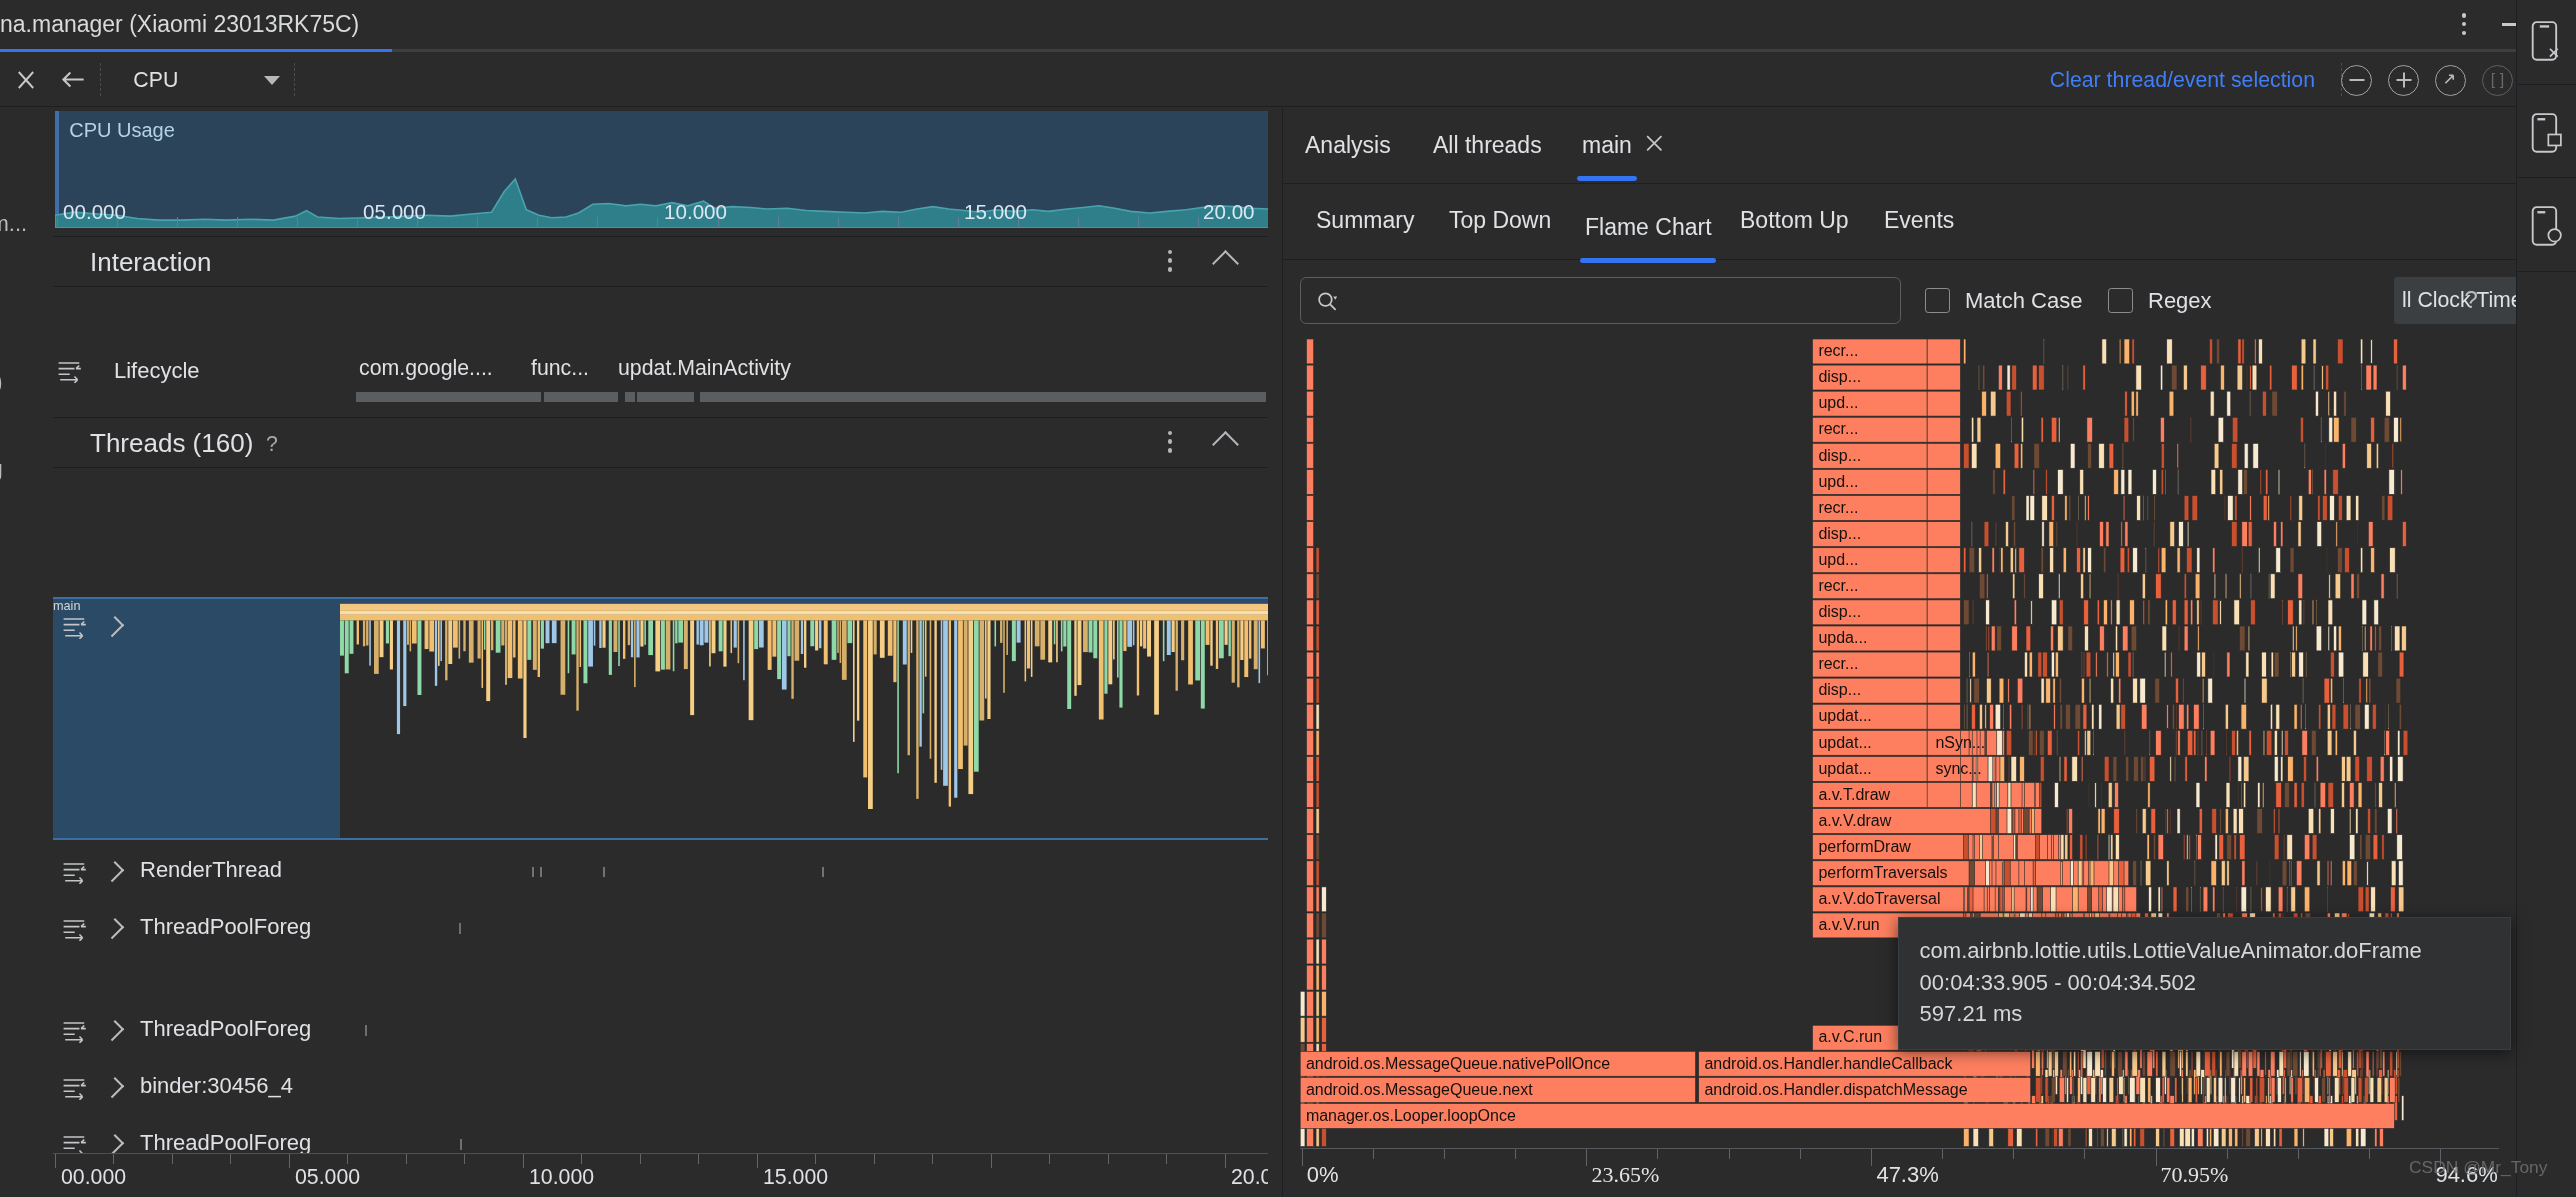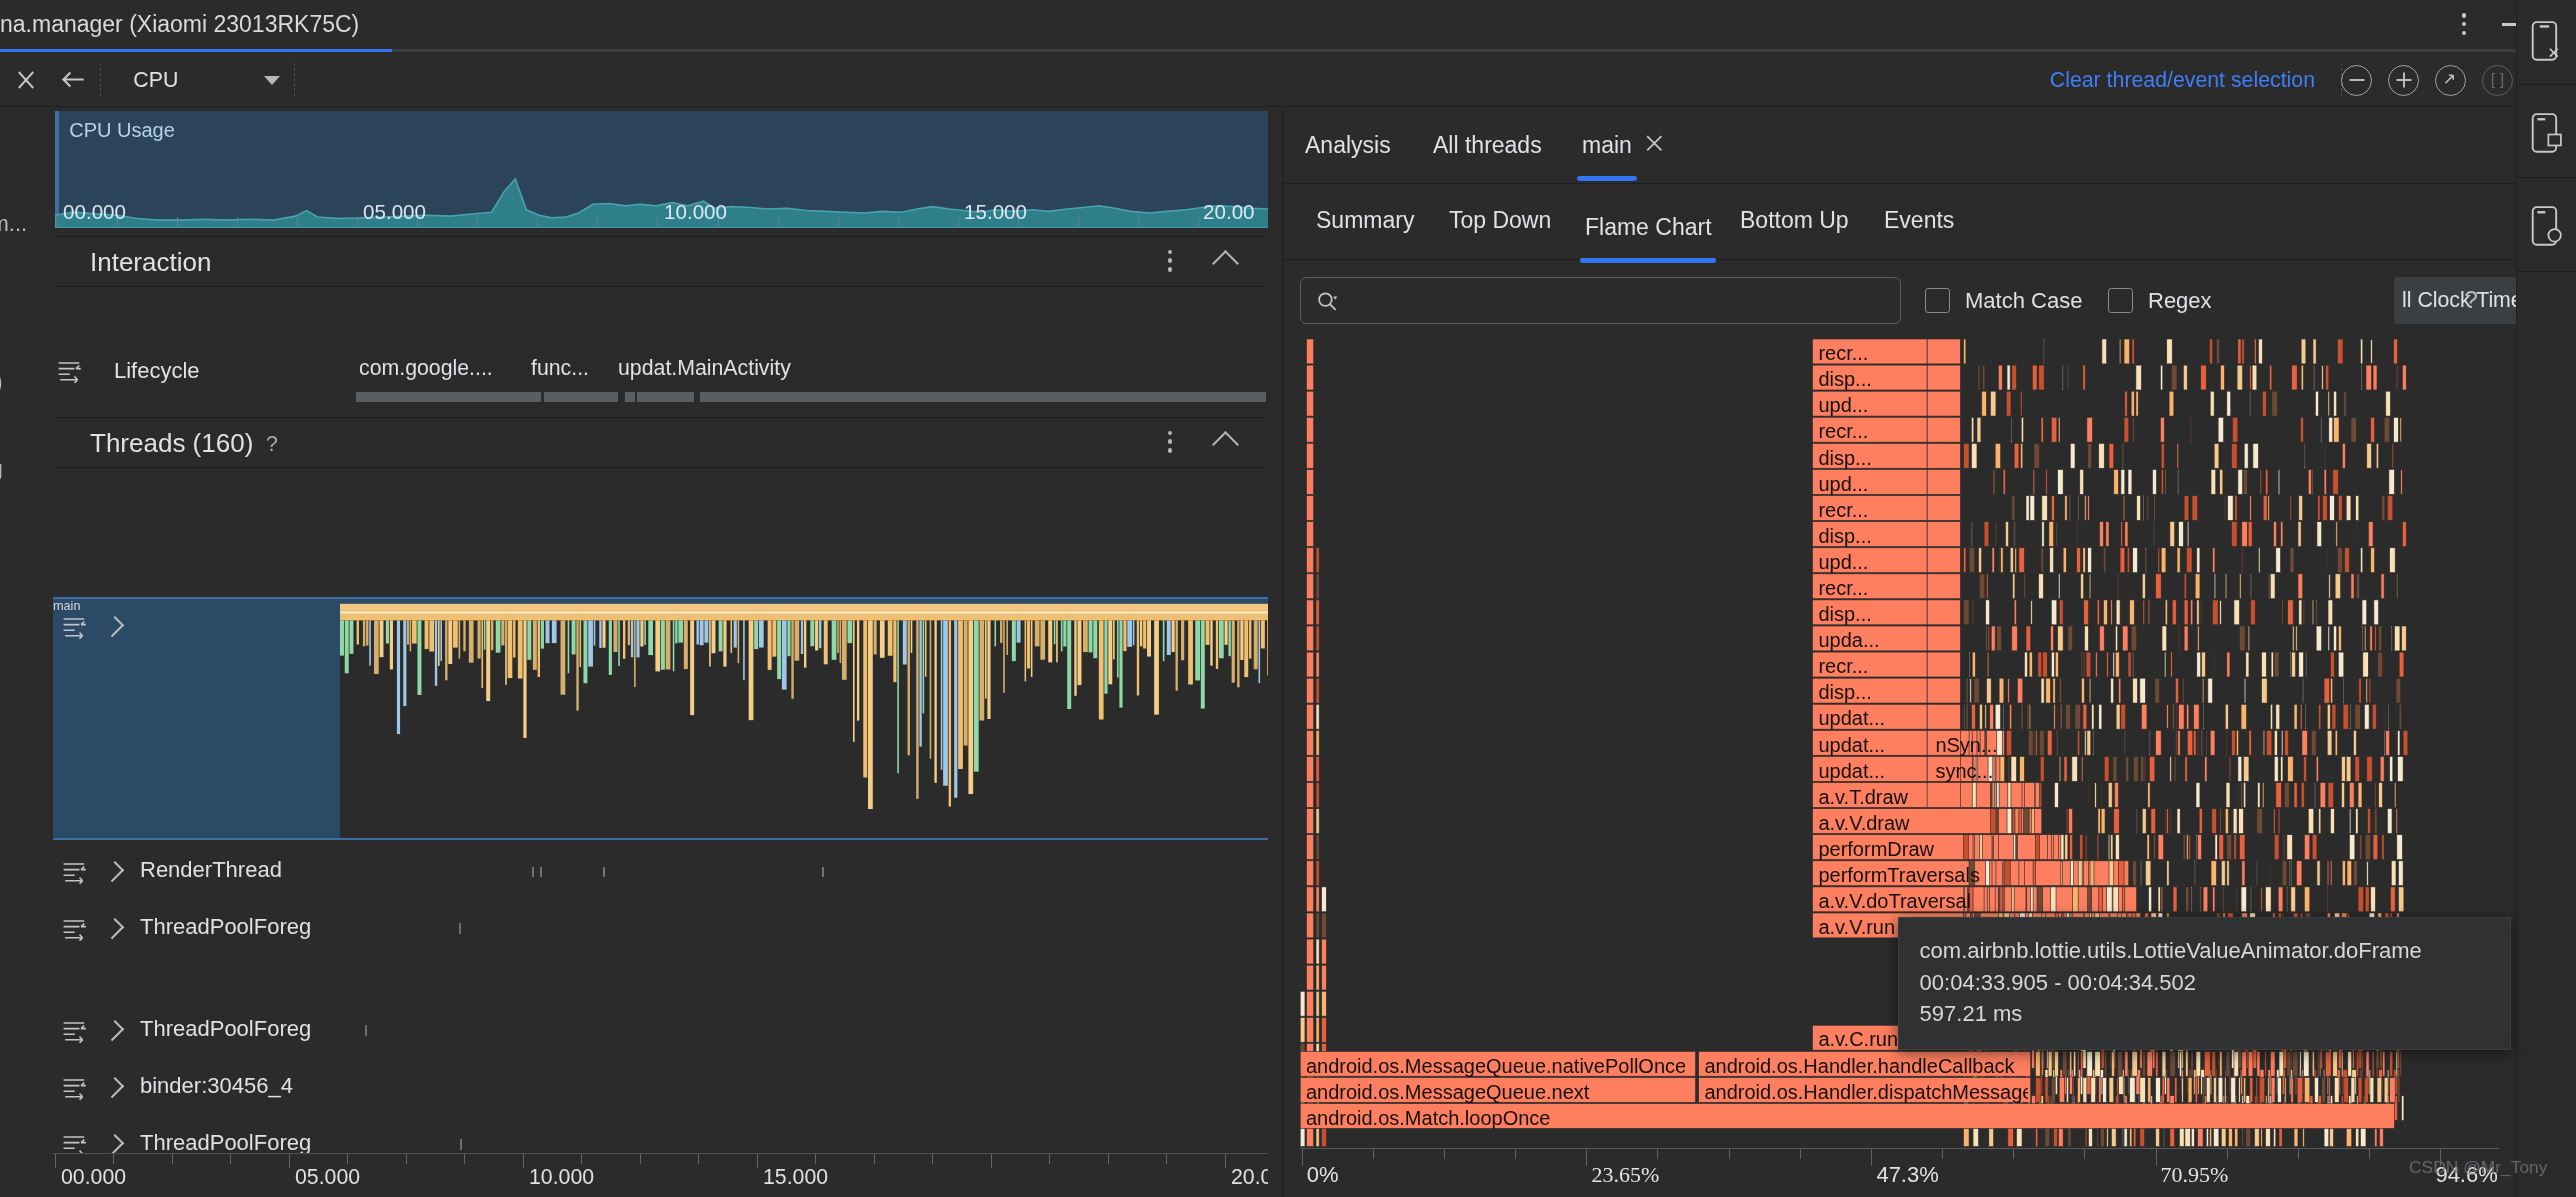--- a/index.html
+++ b/index.html
@@ -139,21 +139,21 @@
     border-left: 8px solid transparent; border-right: 8px solid transparent; border-top: 8.7px solid #b6b8bb; }
   .helpq { position: absolute; right: 38px; top: 25px; font-size: 24.5px; color: #b9bbbe; }
 
   
   .flame {
     position: absolute; left: 17.4px; top: 231px; width: 1199px; height: 808px;
     overflow: hidden; background: #2b2b2b;
   }
   .flame-svg { position: absolute; left: 0; top: 0; }
   .frame-lbl {
-    position: absolute; font-size: 20px; color: #14100e; white-space: nowrap;
+    position: absolute; font-size: 16px; color: #14100e; white-space: nowrap;
     overflow: hidden; pointer-events: none; font-family: "Liberation Sans", sans-serif;
   }
 
   .flame-ruler { position: absolute; left: 17.4px; bottom: 0; width: 1199px; height: 49px; border-top: 0.8px solid #55585c; }
   .flame-ruler .tick { position: absolute; top: 0; width: 0.8px; background: #5f6266; }
   .flame-ruler .lbl { position: absolute; top: 12.7px; font-size: 22px; color: #e2e3e5; white-space: nowrap; }
 
   .tooltip {
     position: absolute; left: 1898px; top: 917px; width: 613px; min-height: 133px;
     background: #2f3133; border: 0.8px solid #3c3f41; box-shadow: 0 3.2px 14.2px rgba(0,0,0,.55);
@@ -2104,21 +2104,21 @@
           <div class="frame-lbl" style="left: 518px; top: 525px; width: 308px;">performTraversals</div>
           <div class="frame-lbl" style="left: 518px; top: 551px; width: 316px;">a.v.V.doTraversal</div>
           <div class="frame-lbl" style="left: 518px; top: 577px; width: 320px;">a.v.V.run</div>
           <div class="frame-lbl" style="left: 635px; top: 395px; width: 67px;">nSyn...</div>
           <div class="frame-lbl" style="left: 635px; top: 421px; width: 67px;">sync...</div>
           <div class="frame-lbl" style="left: 518px; top: 689px; width: 229px;">a.v.C.run</div>
           <div class="frame-lbl" style="left: 5.5px; top: 716px; width: 387px;">android.os.MessageQueue.nativePollOnce</div>
           <div class="frame-lbl" style="left: 404px; top: 716px; width: 324px;">android.os.Handler.handleCallback</div>
           <div class="frame-lbl" style="left: 5.5px; top: 742px; width: 387px;">android.os.MessageQueue.next</div>
           <div class="frame-lbl" style="left: 404px; top: 742px; width: 324px;">android.os.Handler.dispatchMessage</div>
-          <div class="frame-lbl" style="left: 5.5px; top: 768px; width: 1086px;">android.os.Match.loopOnce</div>
+          <div class="frame-lbl" style="left: 5.5px; top: 768px; width: 1086px;">manager.os.Looper.loopOnce</div>
         </div>
 
     </div>
 
     <div class="flame-ruler">
       <div class="tick" style="left:1.6px;height:17.4px;"></div>
       <div class="tick" style="left:73px;height:9.5px;"></div>
       <div class="tick" style="left:144px;height:9.5px;"></div>
       <div class="tick" style="left:215px;height:9.5px;"></div>
       <div class="tick" style="left:286px;height:17.4px;"></div>

